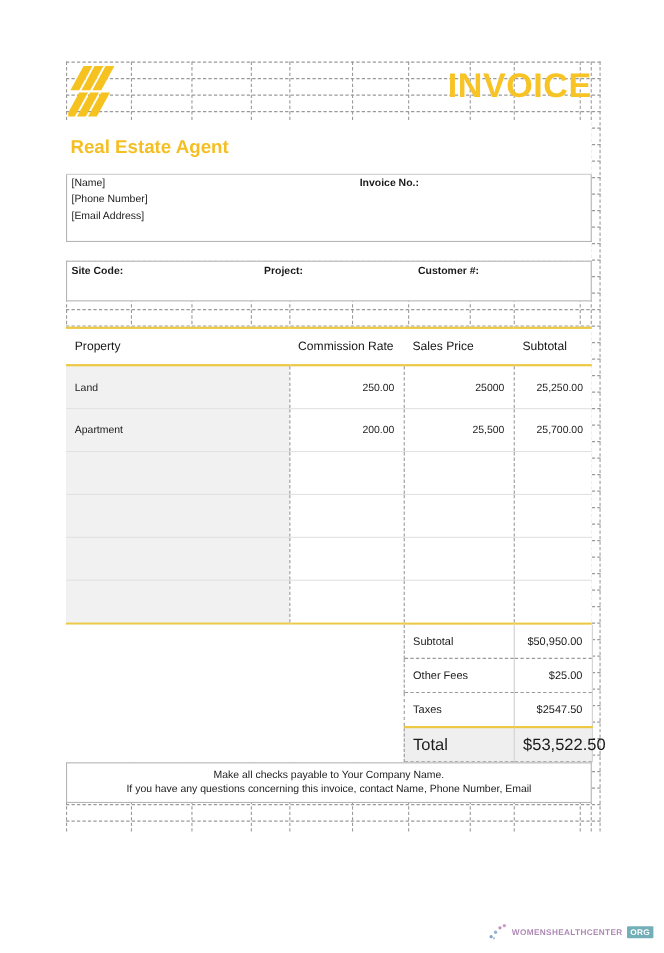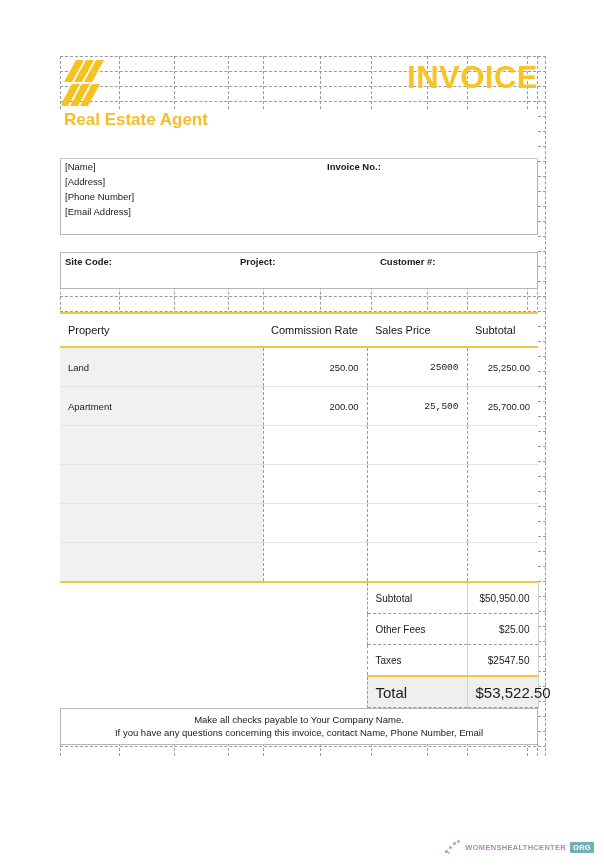--- a/index.html
+++ b/index.html
@@ -68,21 +68,21 @@
     font-weight: bold;
     letter-spacing: 0.5px;
     color: #f7c325;
     line-height: 40px;
   }
 
   
   .company-band {
     height: 48px;
     display: flex;
-    align-items: flex-start;
+    align-items: center;
     border-bottom: 1px solid #c8c8c8;
     background: #fff;
   }
   .company-name {
     font-size: 17px;
     font-weight: bold;
     color: #f5bf23;
     padding-left: 4px;
   }
 
@@ -172,21 +172,21 @@
     vertical-align: middle;
     border-bottom: 1px solid #e2e2e2;
   }
   td.c-prop {
     text-align: left;
     background: #f1f1f1;
     border-right: 1px dashed #9a9a9a;
   }
   td.c-rate, td.c-price, td.c-sub { text-align: right; }
   td.c-rate { border-right: 1px dashed #9a9a9a; }
-  td.c-price { border-right: 1px dashed #9a9a9a; font-family: Liberation Mono, monospace; }
+  td.c-price { border-right: 1px dashed #9a9a9a; }
   tr.last-item td { border-bottom: 2px solid #edc843; }
 
   
   table.totals {
     width: 478px;
     border-collapse: collapse;
     table-layout: fixed;
     background: #fff;
   }
   table.totals td {
@@ -346,24 +346,20 @@
   <div class="company-band">
     <div class="company-name">Real Estate Agent</div>
   </div>
 
   <div class="info-wrap">
     <div class="info-row">
       <div class="info-left">[Name]</div>
       <div class="info-right bold-lbl">Invoice No.:</div>
     </div>
     <div class="info-row">
-      <div class="info-left">[Address]</div>
-      <div class="info-right"></div>
-    </div>
-    <div class="info-row">
       <div class="info-left">[Phone Number]</div>
       <div class="info-right"></div>
     </div>
     <div class="info-row">
       <div class="info-left">[Email Address]</div>
       <div class="info-right"></div>
     </div>
     <div class="info-row">
       <div class="info-left"></div>
       <div class="info-right"></div>

